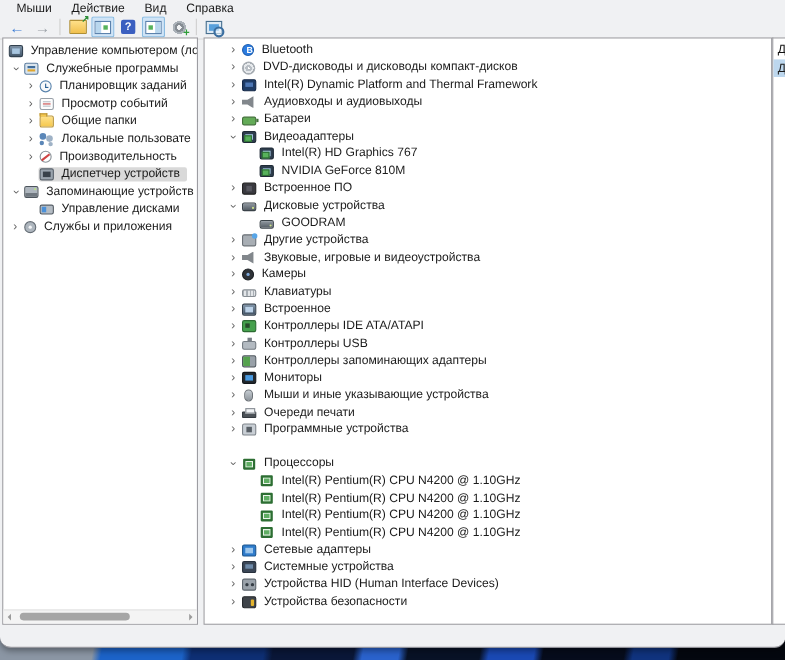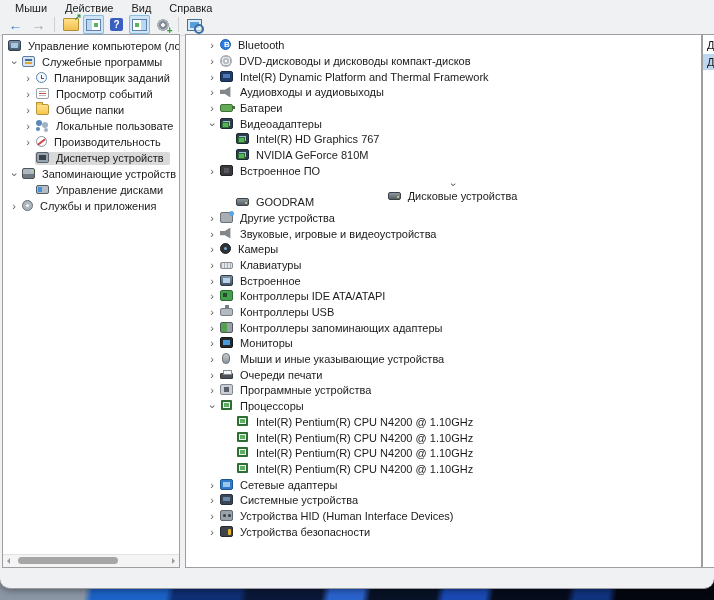--- a/index.html
+++ b/index.html
@@ -34,21 +34,21 @@
   
   .pane{position:absolute;top:34px;bottom:20px;background:#fff;border:1px solid #9d9da2;overflow:hidden}
   .pane-left{left:2px;width:176px}
   .pane-mid{left:185px;width:515px}
   .pane-actions{left:702px;right:0;border-right:none}
   .tree{padding-top:3px;white-space:nowrap}
   .trow{display:flex;align-items:center;height:16px;cursor:default}
   .pane-mid .trow{height:15.7px}
   .chev{width:14px;flex:none;display:inline-flex;justify-content:center;color:#5f5f5f;font-size:11px;line-height:1}
   .chev.open{transform:rotate(90deg)}
-  .grp{display:inline-flex;align-items:flex-start}
+  .grp{display:inline-flex;align-items:center}
   .grp.sel-gray{background:#d9d9d9;border-radius:2px;padding-right:4px}
   .lbl{padding:0 2px;line-height:13px}
   .lbl.sel-blue{background:#cde8ff;box-shadow:0 0 0 1px #99d1ff;border-radius:1px}
   
   .hscroll{position:absolute;left:0;right:0;bottom:0;height:12px;background:#f4f4f4;border-top:1px solid #e2e2e2}
   .harrow{position:absolute;top:3px;width:0;height:0;border:3.5px solid transparent}
   .harrow.left{left:4px;border-right-color:#9a9a9a;border-left-width:0}
   .harrow.right{right:4px;border-left-color:#9a9a9a;border-right-width:0}
   .hthumb{position:absolute;left:15px;top:2px;height:7px;width:100px;background:#a6a6a6;border-radius:4px}
   
@@ -308,21 +308,21 @@
               <span class="lbl">NVIDIA GeForce 810M</span>
             </span>
           </div>
           <div class="trow" style="padding-left: 19px;">
             <span class="chev">›</span>
             <span class="grp">
               <span class="ic ic-firmware"></span>
               <span class="lbl">Встроенное ПО</span>
             </span>
           </div>
-          <div class="trow" style="padding-left: 19px; flex-direction: column;">
+          <div class="trow" style="padding-left: 19px;">
             <span class="chev open">›</span>
             <span class="grp">
               <span class="ic ic-disk-drive"></span>
               <span class="lbl">Дисковые устройства</span>
             </span>
           </div>
           <div class="trow" style="padding-left: 35px;">
             <span class="chev"></span>
             <span class="grp">
               <span class="ic ic-disk-drive"></span>
@@ -406,21 +406,21 @@
               <span class="lbl">Очереди печати</span>
             </span>
           </div>
           <div class="trow" style="padding-left: 19px;">
             <span class="chev">›</span>
             <span class="grp">
               <span class="ic ic-software-device"></span>
               <span class="lbl">Программные устройства</span>
             </span>
           </div>
-          <div class="trow" style="padding-left: 19px;">
+          <div class="trow" style="padding-left: 19px; margin-top: 15px;">
             <span class="chev open">›</span>
             <span class="grp">
               <span class="ic ic-processor"></span>
               <span class="lbl">Процессоры</span>
             </span>
           </div>
           <div class="trow" style="padding-left: 35px;">
             <span class="chev"></span>
             <span class="grp">
               <span class="ic ic-processor"></span>

